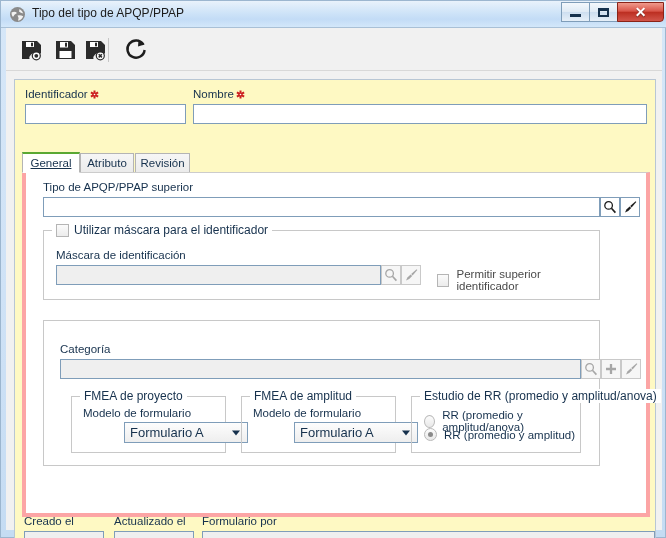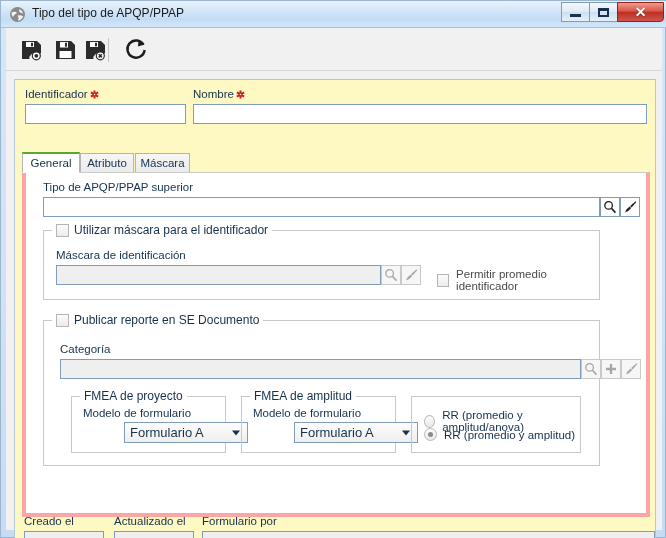--- a/index.html
+++ b/index.html
@@ -323,28 +323,28 @@
               <g stroke="#cc2020" stroke-width="2">
                 <path d="M4.5 0.6v7.8M0.9 2.3l7.2 4.4M8.1 2.3L0.9 6.7"></path>
               </g>
               <circle cx="4.5" cy="4.5" r="1.7" fill="#cc2020"></circle>
               <circle cx="4.5" cy="4.5" r="0.8" fill="#fff"></circle>
             </svg></span>
       </div>
       <input class="txt" style="left: 178px; top: 24px; width: 454px; height: 20px;" value="">
 
       <div class="tabstrip">
-        <div class="tab active" style="left:0px; top:-1px; width:58px;">
+        <div class="tab active" style="left:0px; top:-1px; width:58px;text-decoration:underline;">
           <span>General</span>
         </div>
         <div class="tab" style="left:58px; width:54px;">
           <span>Atributo</span>
         </div>
         <div class="tab" style="left:113px; width:55px;">
-          <span>Máscara</span>
+          <span>Revisión</span>
         </div>
       </div>
 
       <div class="tabbody">
 
         <div class="fieldlabel" style="left:17px; top:8px;">Tipo de APQP/PPAP superior</div>
         <input class="txt" style="left: 17px; top: 24px; width: 557px; height: 20px;" value="">
         <div class="iconbtn" style="left:574px; top:24px;">
           <svg width="14" height="14" viewBox="0 0 14 14">
             <circle cx="5.6" cy="5.4" r="3.8" fill="none" stroke="#1d1d1d" stroke-width="1.3"></circle>
@@ -374,29 +374,25 @@
           </div>
           <div class="iconbtn dis" style="left:357px; top:34px;">
             <svg width="14" height="14" viewBox="0 0 14 14">
               <path d="M12.6 1.2 L7.2 6.0 L8.6 7.5 L13.3 2.0 Z" fill="#a6a6a6"></path>
               <path d="M6.6 6.4 L8.2 8.1 L5.2 11.0 L2.0 12.6 L3.4 9.4 Z" fill="#a6a6a6"></path>
             </svg>
           </div>
 
           <div class="radio-row" style="left:393px; top:37px; color:#4a4a4a;">
             <span class="cbx"></span>
-            <span>Permitir promedio identificador</span>
+            <span>Permitir superior identificador</span>
           </div>
         </div>
 
         <div class="group" style="left:17px; top:147px; width:557px; height:146px;">
-          <div class="group-title">
-            <span class="cbx"></span>
-            <span>Publicar reporte en SE Documento</span>
-          </div>
 
           <div class="fieldlabel" style="left:16px; top:22px;">Categoría</div>
           <input class="txt disabled" style="left: 16px; top: 38px; width: 521px; height: 20px;" disabled="" value="">
           <div class="iconbtn dis" style="left:537px; top:38px;">
             <svg width="14" height="14" viewBox="0 0 14 14">
               <circle cx="5.6" cy="5.4" r="3.8" fill="none" stroke="#a6a6a6" stroke-width="1.3"></circle>
               <path d="M8.4 8.3 L12.4 12.6" stroke="#a6a6a6" stroke-width="1.6"></path>
             </svg>
           </div>
           <div class="iconbtn dis" style="left:557px; top:38px;">
@@ -427,20 +423,21 @@
             <div class="fieldlabel" style="left:11px; top:10px;">Modelo de formulario</div>
             <div class="sel-wrap" style="left:11px; top:25px; width:124px; height:21px;">
               <div class="sel">
                 <span>Formulario A</span>
                 <span class="arrow"></span>
               </div>
             </div>
           </div>
 
           <div class="group" style="left:367px; top:75px; width:170px; height:57px;">
+            <div class="group-title" style="background:#fff;">Estudio de RR (promedio y amplitud/anova)</div>
             <div class="radio-row" style="left:12px; top:31px;">
               <span class="rdo">
                   <span class="dot"></span>
                 </span>
               <span>RR (promedio y amplitud)</span>
             </div>
             <div class="radio-row" style="left:12px; top:12px;">
               <span class="rdo"></span>
               <span>RR (promedio y amplitud/anova)</span>
             </div>

